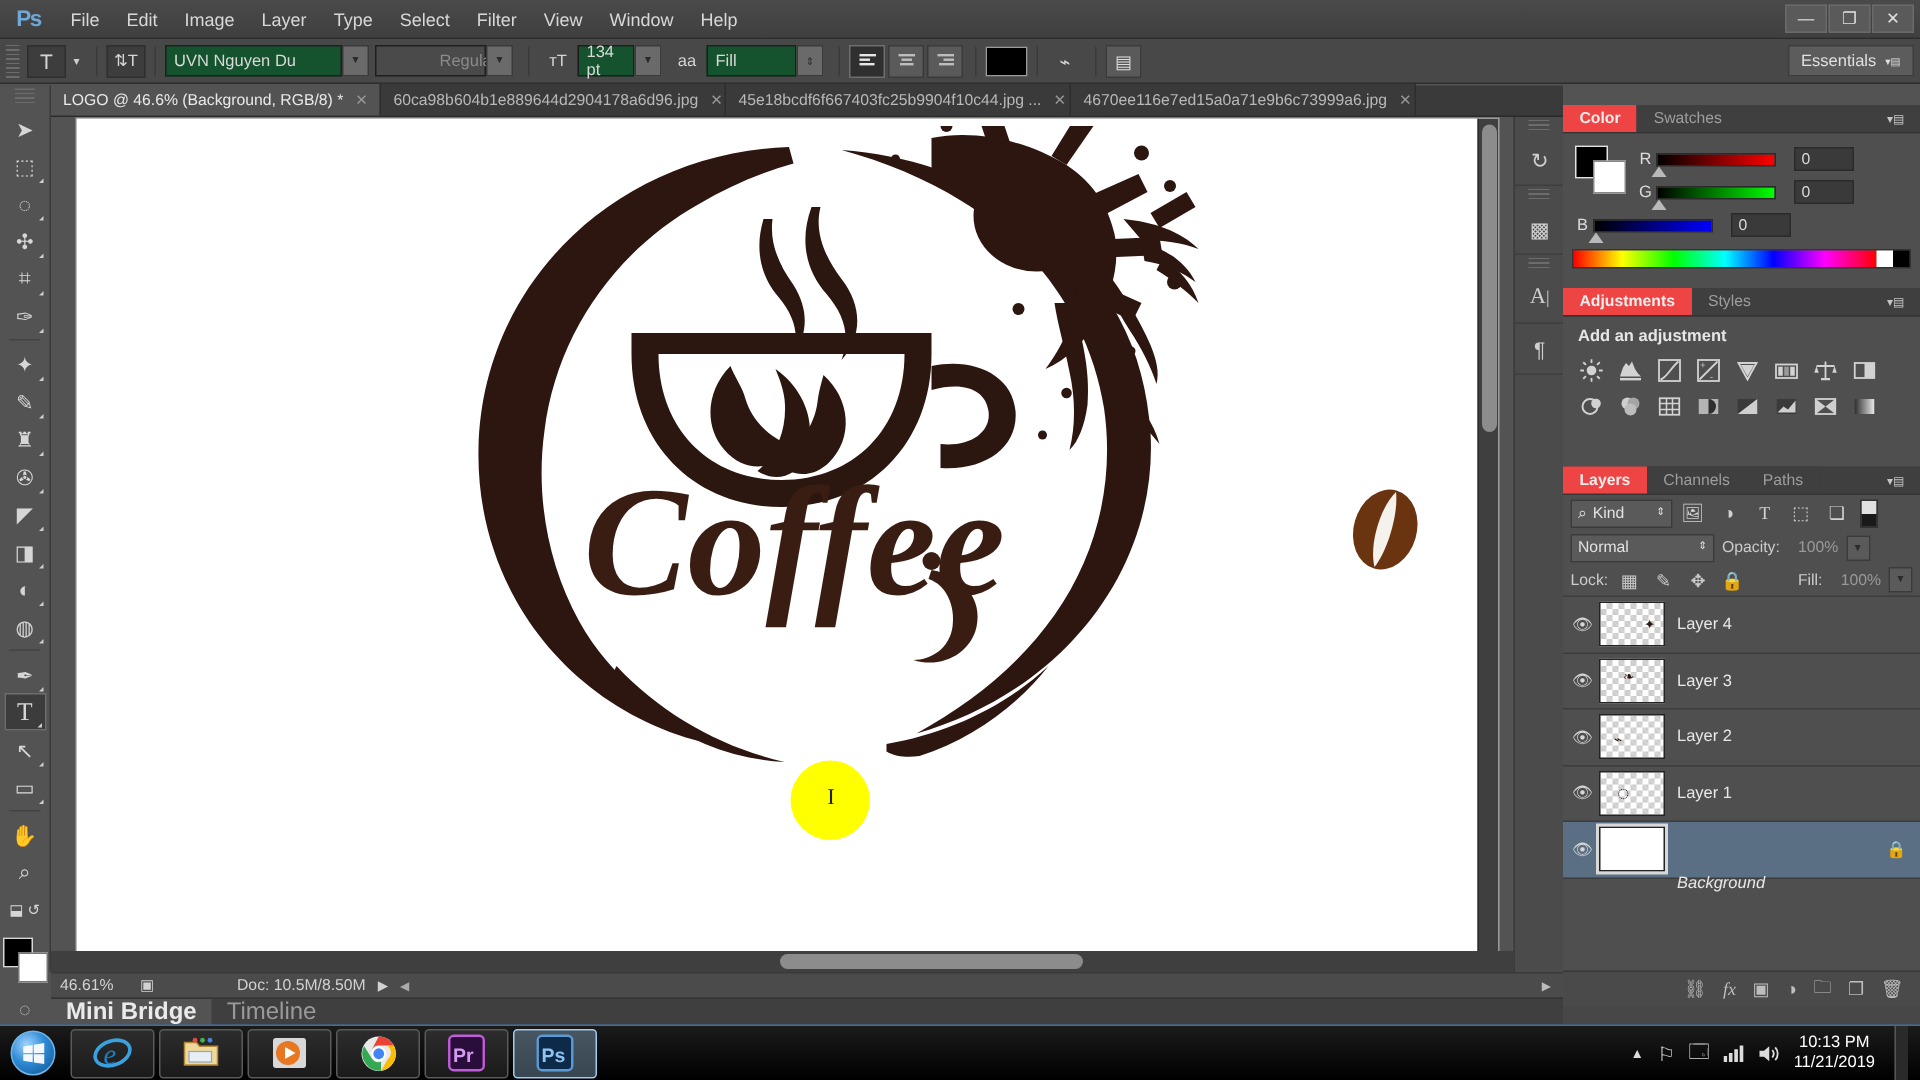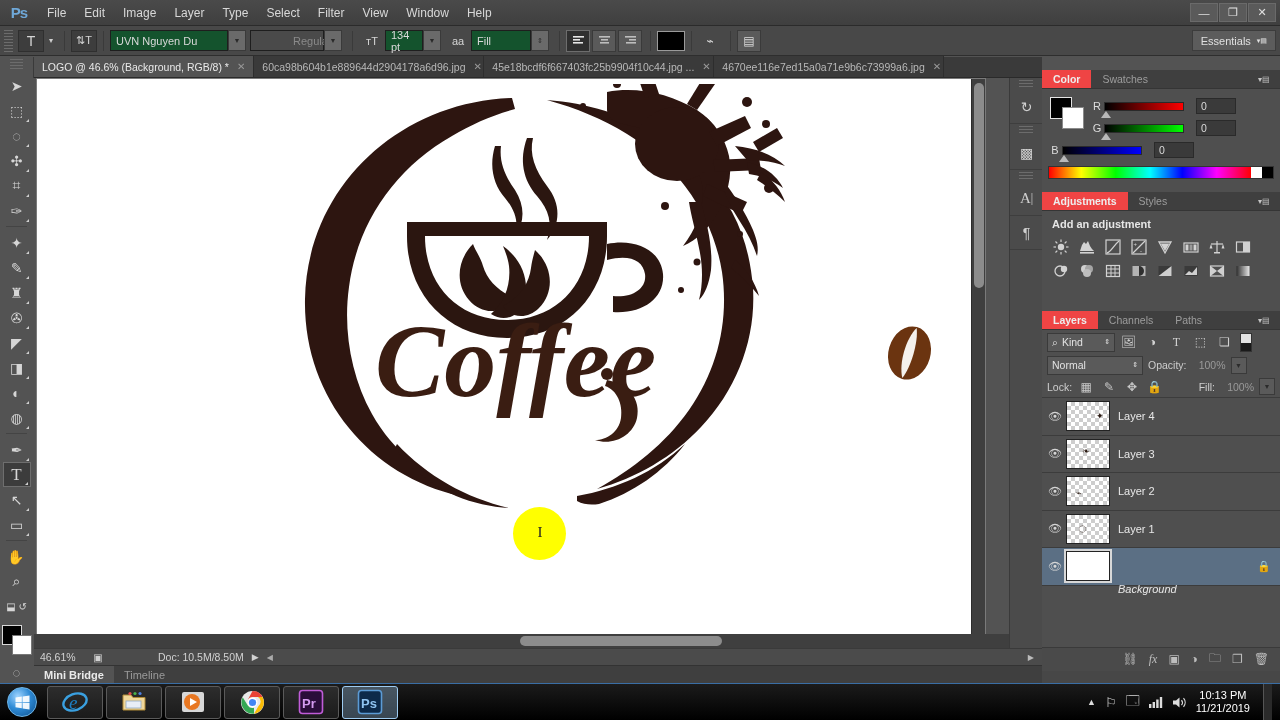--- a/index.html
+++ b/index.html
@@ -111,21 +111,21 @@
   }
   .tool-div { height:1px; background:#444; margin:3px 6px; }
   .fg-bg { position:relative; width:30px; height:30px; margin:6px auto 0; }
   .fg-sw { position:absolute; left:0; top:0; width:20px; height:20px; background:#000; border:1px solid #d8d8d8; }
   .bg-sw { position:absolute; right:0; bottom:0; width:20px; height:20px; background:#fff; border:1px solid #777; }
   .qm { width:24px; height:22px; margin:6px auto 0; display:flex; align-items:center; justify-content:center;
         color:#c9c9c9; font-size:13px; }
 
   
   .canvas-wrap {
-    position:absolute; left:32px; top:78px; width:1008px; height:570px;
+    position:absolute; left:46px; top:78px; width:1008px; height:570px;
     background:#535353;
   }
   .canvas {
     position:absolute; left:4px; top:0px; width:950px; height:560px;
     background:#ffffff; border:1px solid #7a7a7a;
     overflow:hidden;
   }
   .vscroll { position:absolute; right:0; top:0; width:14px; height:560px; background:#3f3f3f; border-left:1px solid #2d2d2d; }
   .vthumb { position:absolute; left:2px; top:4px; width:10px; height:205px; background:#8c8c8c; border-radius:5px; }
 
@@ -154,21 +154,21 @@
   .sb-doc { padding-left:50px; }
   .sb-arrow { margin-left:8px; font-size:9px; }
   .sb-arrow2 { margin-left:8px; font-size:8px; color:#aaa; }
   .sb-right { margin-left:auto; margin-right:8px; font-size:8px; color:#bbb; }
 
   .bottomtabs {
     position:absolute; left:34px; top:665px; width:1008px; height:18px;
     background:#3f3f3f; display:flex; align-items:center;
     border-top:1px solid #333;
   }
-  .btab { padding:0 10px; height:18px; line-height:18px; font-size:11px; color:#9a9a9a; }
+  .btab { padding:0 10px; height:18px; line-height:18px; font-size:16px; color:#9a9a9a; }
   .btab.active { color:#eaeaea; background:#535353; font-weight:bold; }
 
   
   .dockstrip {
     position:absolute; left:1009px; top:78px; width:33px; height:570px;
     background:#4b4b4b; border-left:1px solid #3a3a3a;
   }
   .dock-cell { width:33px; height:34px; display:flex; align-items:center; justify-content:center;
     color:#cfcfcf; font-size:14px; border-bottom:1px solid #3e3e3e; }
   .dock-grip { height:8px; background:repeating-linear-gradient(to bottom,#6c6c6c 0 1px,transparent 1px 3px);

